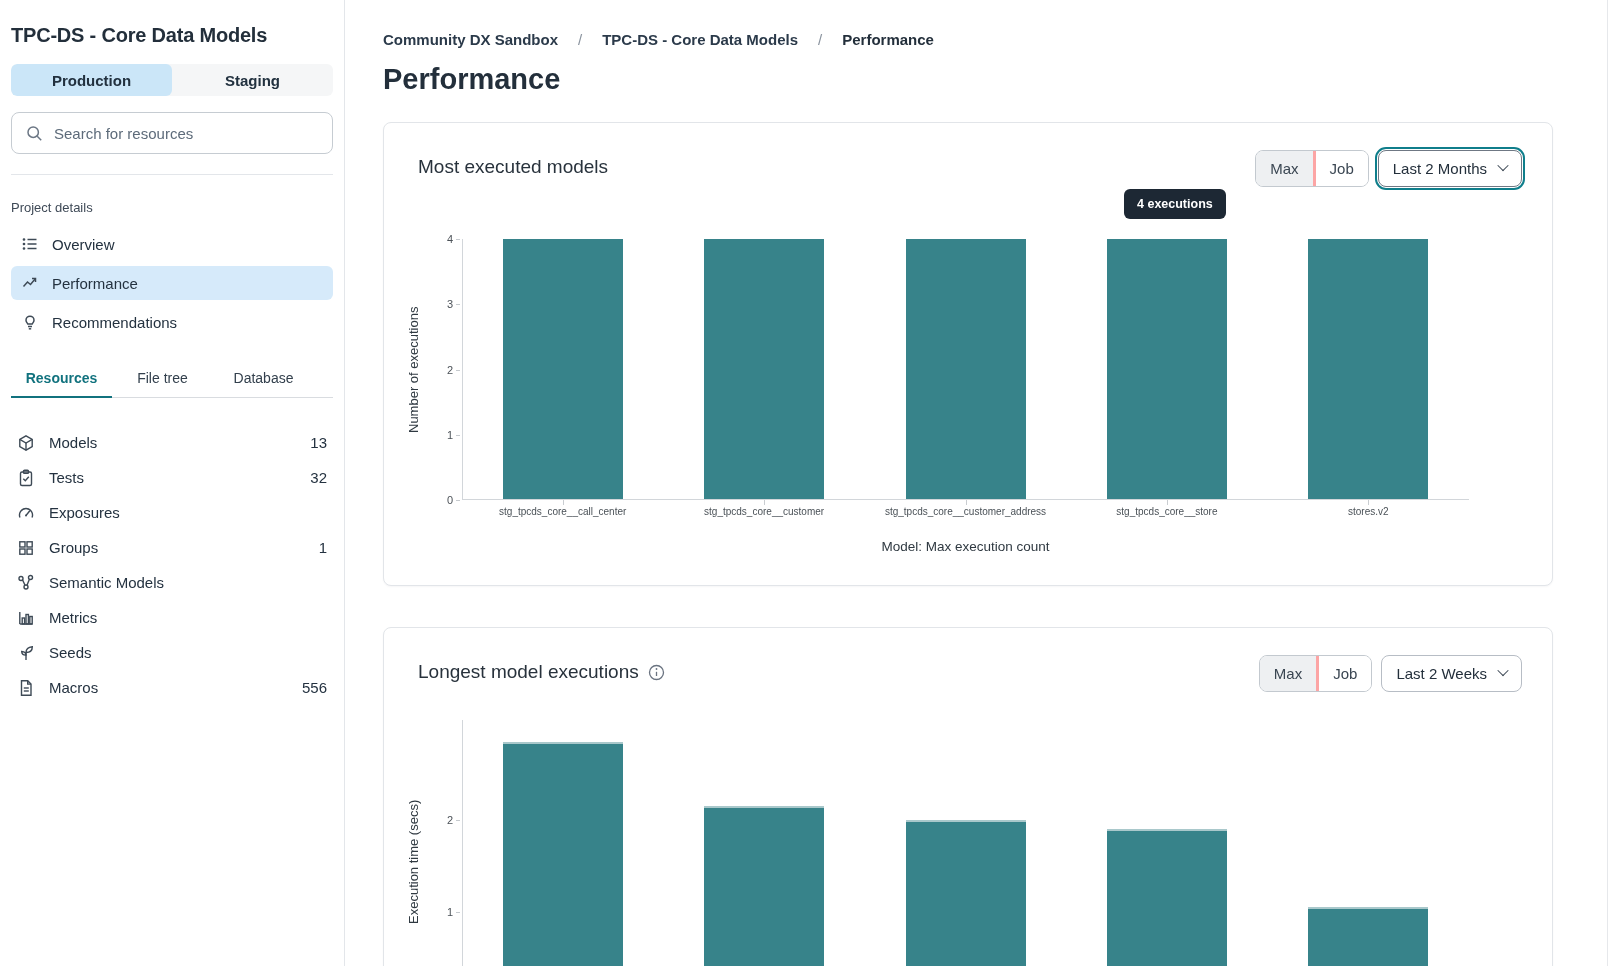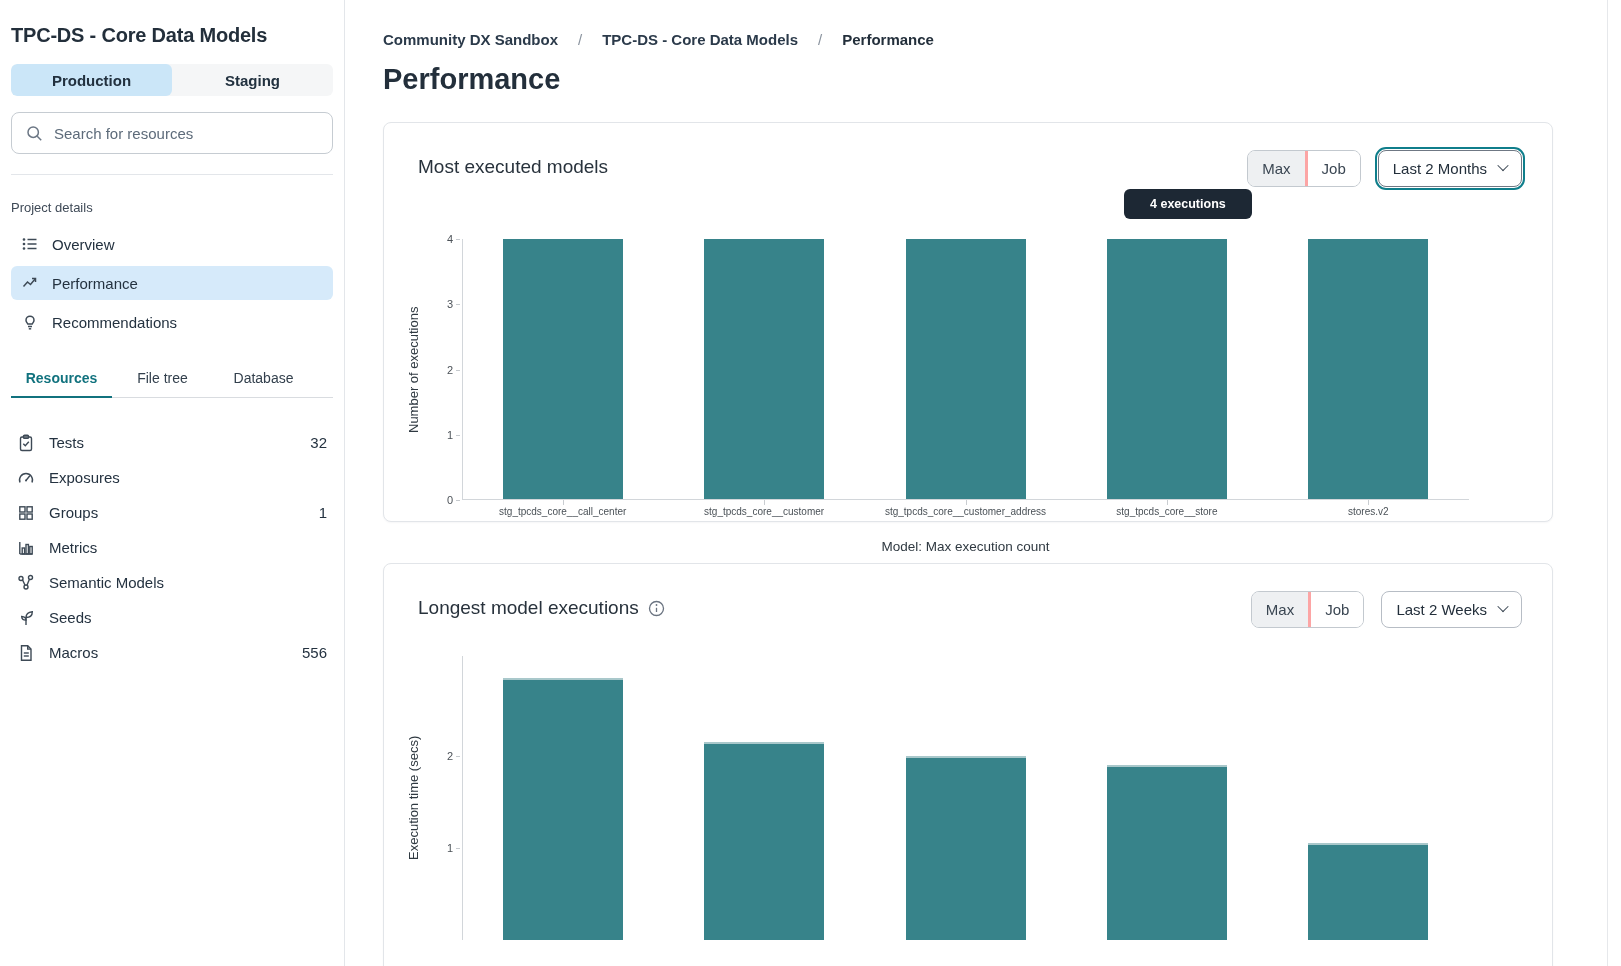--- a/index.html
+++ b/index.html
@@ -41,35 +41,35 @@
 
   
   .main { position: absolute; left: 345px; top: 0; width: 1276px; height: 966px; padding-left: 38px; }
   .breadcrumb { margin-top: 31px; display: flex; align-items: center; gap: 20px; font-size: 15px; }
   .crumb { font-weight: 600; color: #2b3a4a; cursor: pointer; }
   .crumb.current { font-weight: 700; color: #232f3b; cursor: default; }
   .crumb-sep { color: #8a939e; font-weight: 400; }
   .page-title { margin-top: 15px; font-size: 29px; font-weight: 600; color: #232f3b; }
 
   .card { width: 1170px; background: #fff; border: 1px solid #e2e5e9; border-radius: 8px; box-shadow: 0 1px 2px rgba(16,24,40,0.04); position: relative; }
-  .card1 { margin-top: 26px; height: 400px; }
+  .card1 { margin-top: 26px; height: 464px; }
   .card2 { margin-top: 41px; height: 560px; }
   .card-header { display: flex; justify-content: space-between; align-items: flex-start; padding: 27px 30px 0 34px; }
   .card-title-wrap { display: flex; align-items: center; gap: 9px; margin-top: 6px; }
   .card-title { font-size: 19px; font-weight: 500; color: #28323c; }
-  .header-controls { display: flex; gap: 17px; align-items: center; }
+  .header-controls { display: flex; gap: 9px; align-items: center; }
   .seg-toggle { display: flex; height: 37px; border: 1px solid #c3c9cf; border-radius: 8px; overflow: hidden; background: #fff; }
   .seg-btn { padding: 0 14px; display: flex; align-items: center; font-size: 15px; color: #3a4652; cursor: pointer; background: #fff; }
   .seg-btn.selected { background: #eef0f2; }
   .seg-btn + .seg-btn { border-left: 3px solid #fca5a5; }
   .dropdown { height: 37px; border: 1px solid #b7bdc5; border-radius: 8px; background: #fff; display: flex; align-items: center; gap: 12px; padding: 0 14px; font-size: 15px; color: #232f3b; cursor: pointer; }
   .dropdown.focused { border-color: #6f7884; outline: 2px solid #0f7e8b; outline-offset: 1px; justify-content: space-between; }
   .chev { width: 8px; height: 8px; border-right: 1.6px solid #3b4754; border-bottom: 1.6px solid #3b4754; transform: rotate(45deg) translate(-1px,-1px); margin-top: -3px; }
 
-  .chart-tooltip { position: absolute; left: 740px; top: 66px; background: #1d2834; color: #fff; font-size: 12.5px; font-weight: 600; padding: 8px 26px; border-radius: 6px; white-space: nowrap; }
+  .chart-tooltip { position: absolute; left: 740px; top: 66px; background: #1d2834; color: #fff; font-size: 12.5px; font-weight: 600; padding: 8px 13px; border-radius: 6px; white-space: nowrap; }
 
   .plot { position: absolute; left: 78px; width: 1007px; }
   .card1 .plot { top: 116px; height: 261px; }
   .card2 .plot { top: 92px; height: 284px; }
   .plot::before { content: ''; position: absolute; left: 0; top: 0; bottom: 0; width: 1px; background: #d2d6da; }
   .card1 .plot::after { content: ''; position: absolute; left: 0; right: 0; bottom: 0; height: 1px; background: #d2d6da; }
   .bars { display: flex; height: 100%; align-items: flex-end; }
   .bar-slot { flex: 1; height: 100%; display: flex; align-items: flex-end; justify-content: center; position: relative; }
   .bar-slot::after { content: ''; position: absolute; left: 50%; bottom: -5px; width: 1px; height: 5px; background: #c9cdd1; }
   .card2 .bar-slot::after { display: none; }
@@ -152,20 +152,31 @@
   <div class="res-tabs">
     <div class="res-tab active">Resources</div>
     <div class="res-tab">File tree</div>
     <div class="res-tab">Database</div>
   </div>
 
   <div class="res-list">
     <div class="res-row">
       <span class="icon">
         <svg width="18" height="18" viewBox="0 0 18 18" fill="none" stroke="#3e4a56" stroke-width="1.4">
+            <path d="M9,1.8 L15.2,5.4 V12.6 L9,16.2 L2.8,12.6 V5.4 Z"></path>
+            <polyline points="2.8,5.4 9,9 15.2,5.4"></polyline>
+            <line x1="9" y1="9" x2="9" y2="16.2"></line>
+          </svg>
+      </span>
+      <span class="label">Models</span>
+      <span class="count">13</span>
+    </div>
+    <div class="res-row">
+      <span class="icon">
+        <svg width="18" height="18" viewBox="0 0 18 18" fill="none" stroke="#3e4a56" stroke-width="1.4">
             <rect x="3.5" y="3" width="11" height="13.5" rx="1.5"></rect>
             <rect x="6.5" y="1.2" width="5" height="3.2" rx="1"></rect>
             <polyline points="6.3,9.8 8.3,11.8 11.8,7.8"></polyline>
           </svg>
       </span>
       <span class="label">Tests</span>
       <span class="count">32</span>
     </div>
     <div class="res-row">
       <span class="icon">
@@ -182,45 +193,45 @@
       <span class="icon">
         <svg width="18" height="18" viewBox="0 0 18 18" fill="none" stroke="#3e4a56" stroke-width="1.4">
             <rect x="2.8" y="2.8" width="5.2" height="5.2"></rect>
             <rect x="10" y="2.8" width="5.2" height="5.2"></rect>
             <rect x="2.8" y="10" width="5.2" height="5.2"></rect>
             <rect x="10" y="10" width="5.2" height="5.2"></rect>
           </svg>
       </span>
       <span class="label">Groups</span>
       <span class="count">1</span>
+    </div>
+    <div class="res-row">
+      <span class="icon">
+        <svg width="18" height="18" viewBox="0 0 18 18" fill="none" stroke="#3e4a56" stroke-width="1.4">
+            <circle cx="4" cy="4.5" r="2"></circle>
+            <circle cx="13.5" cy="3.5" r="2"></circle>
+            <circle cx="9" cy="13" r="2"></circle>
+            <line x1="5.5" y1="5.8" x2="8" y2="11.3"></line>
+            <line x1="12.4" y1="5.2" x2="10" y2="11.3"></line>
+          </svg>
+      </span>
+      <span class="label">Semantic Models</span>
+      <span class="count"></span>
     </div>
     <div class="res-row">
       <span class="icon">
         <svg width="18" height="18" viewBox="0 0 18 18" fill="none" stroke="#3e4a56" stroke-width="1.4">
             <line x1="2.8" y1="3" x2="2.8" y2="15"></line>
             <line x1="2.8" y1="15" x2="15.2" y2="15"></line>
             <rect x="5.2" y="9" width="2.4" height="6"></rect>
             <rect x="9" y="5.5" width="2.4" height="9.5"></rect>
             <rect x="12.8" y="7.5" width="2.4" height="7.5"></rect>
           </svg>
       </span>
       <span class="label">Metrics</span>
-      <span class="count"></span>
-    </div>
-    <div class="res-row">
-      <span class="icon">
-        <svg width="18" height="18" viewBox="0 0 18 18" fill="none" stroke="#3e4a56" stroke-width="1.4">
-            <circle cx="4" cy="4.5" r="2"></circle>
-            <circle cx="13.5" cy="3.5" r="2"></circle>
-            <circle cx="9" cy="13" r="2"></circle>
-            <line x1="5.5" y1="5.8" x2="8" y2="11.3"></line>
-            <line x1="12.4" y1="5.2" x2="10" y2="11.3"></line>
-          </svg>
-      </span>
-      <span class="label">Semantic Models</span>
       <span class="count"></span>
     </div>
     <div class="res-row">
       <span class="icon">
         <svg width="18" height="18" viewBox="0 0 18 18" fill="none" stroke="#3e4a56" stroke-width="1.4">
             <path d="M9,16 V8.5"></path>
             <path d="M9,8.5 C9,4.5 12,3 15.3,2.7 C15.3,6.7 12.8,8.5 9,8.5 Z"></path>
             <path d="M9,11 C9,8.7 7,7.7 4.7,7.5 C4.7,10.2 6.5,11.2 9,11 Z"></path>
           </svg>
       </span>

